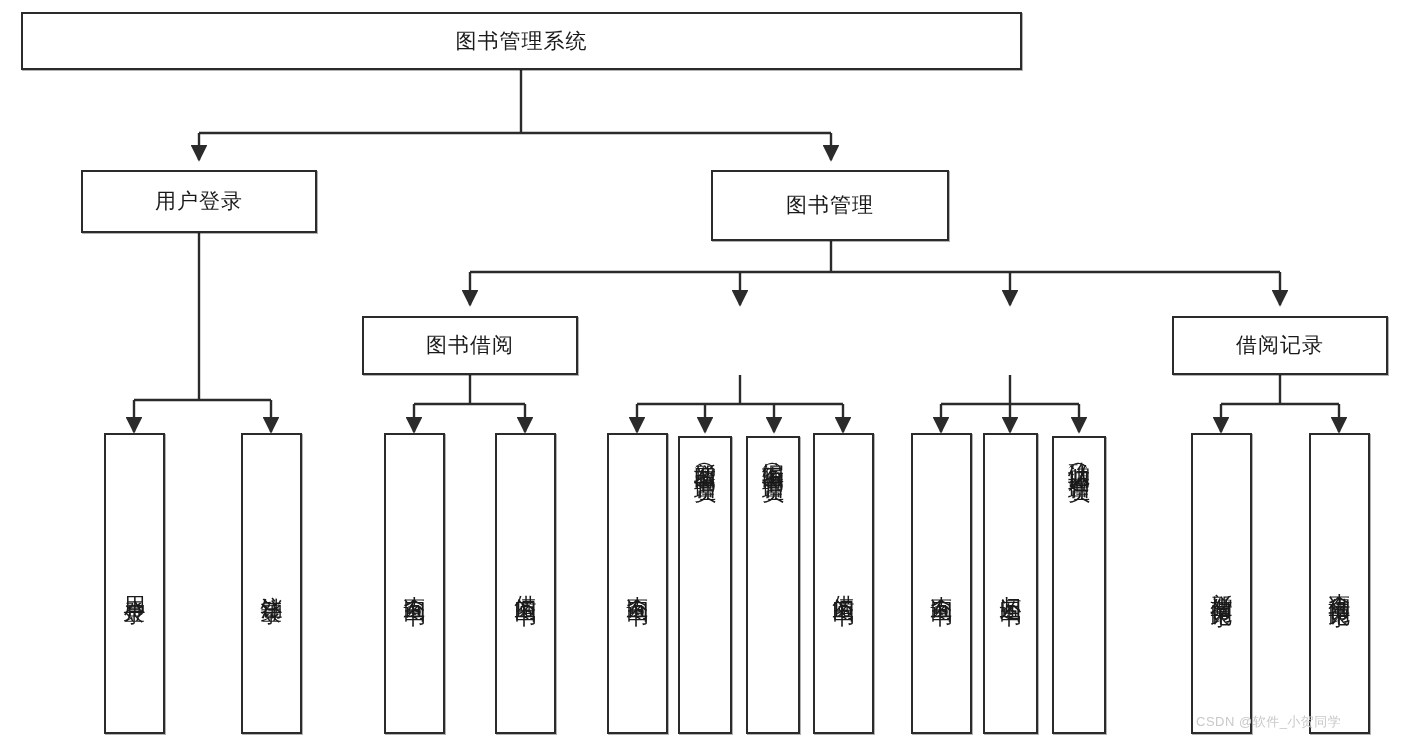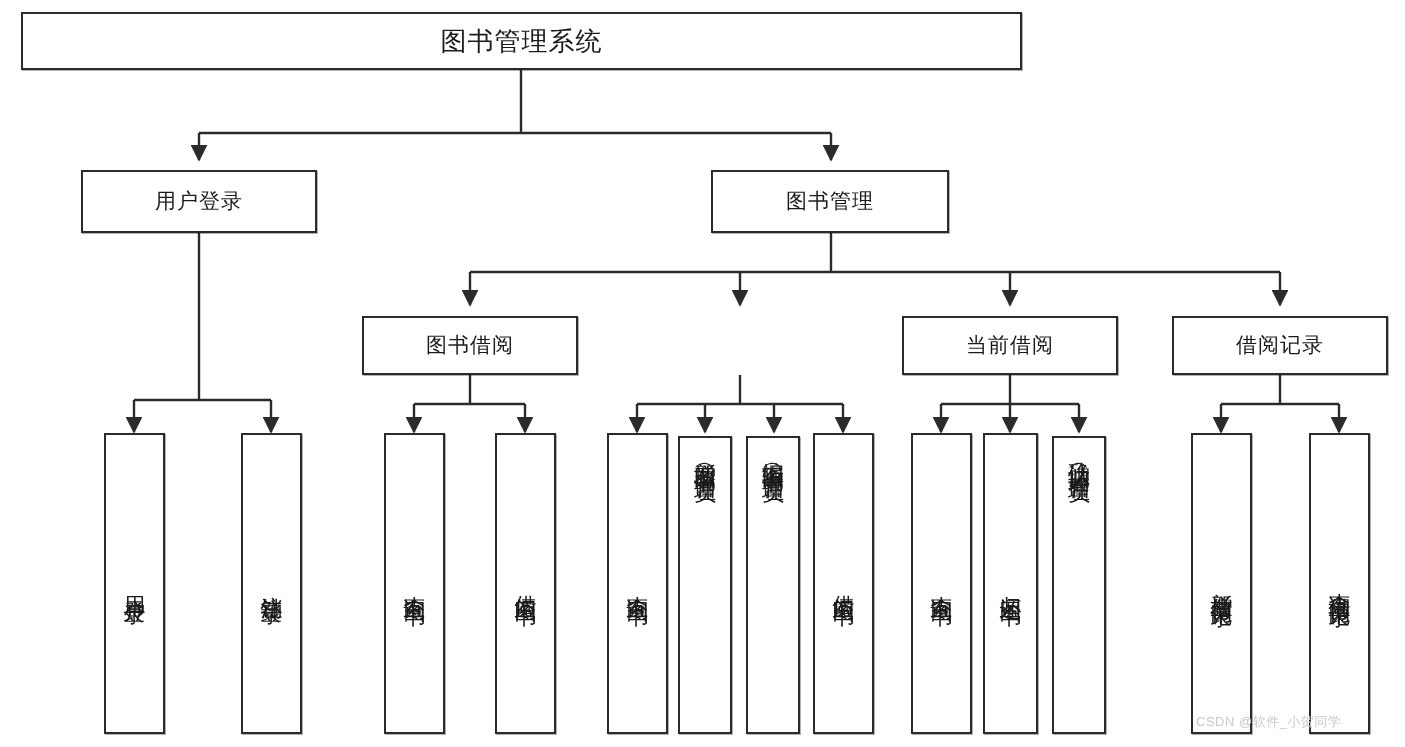--- a/index.html
+++ b/index.html
@@ -39,21 +39,21 @@
     text-align: center;
     line-height: 1.18;
     letter-spacing: 1px;
     white-space: pre-wrap;
   }
   
   .node.horiz .lbl {
     font-size: 21px;
     writing-mode: horizontal-tb;
   }
-  .node.root .lbl { font-size: 26px; }
+  .node.root .lbl { font-size: 21px; }
   
   .node.vert {
     align-items: flex-start;
     padding-top: 6px;
   }
   .node.vert .lbl {
     writing-mode: vertical-rl;
     text-orientation: upright;
     font-size: 22px;
     letter-spacing: 3px;
@@ -128,32 +128,29 @@
   </svg>
 
   <div class="node horiz root" style="left:21px; top:12px; width:1001px; height:58px;">
     <span class="lbl">图书管理系统</span>
   </div>
 
   <div class="node horiz" style="left:81px; top:170px; width:236px; height:63px;">
     <span class="lbl">用户登录</span>
   </div>
 
-  <div class="node horiz" style="left:711px; top:170px; width:238px; height:63px;">
+  <div class="node horiz" style="left:711px; top:170px; width:238px; height:71px;">
     <span class="lbl">图书管理</span>
   </div>
 
   <div class="node horiz" style="left:362px; top:316px; width:216px; height:59px;">
     <span class="lbl">图书借阅</span>
   </div>
 
 
-  <div class="node horiz" style="left:902px; top:316px; width:216px; height:59px;">
-    <span class="lbl">当前借阅</span>
-  </div>
 
   <div class="node horiz" style="left:1172px; top:316px; width:216px; height:59px;">
     <span class="lbl">借阅记录</span>
   </div>
 
   <div class="node vert centered" style="left:104px; top:433px; width:61px; height:301px;">
     <span class="lbl">用户登录</span>
   </div>
 
   <div class="node vert centered" style="left:241px; top:433px; width:61px; height:301px;">

